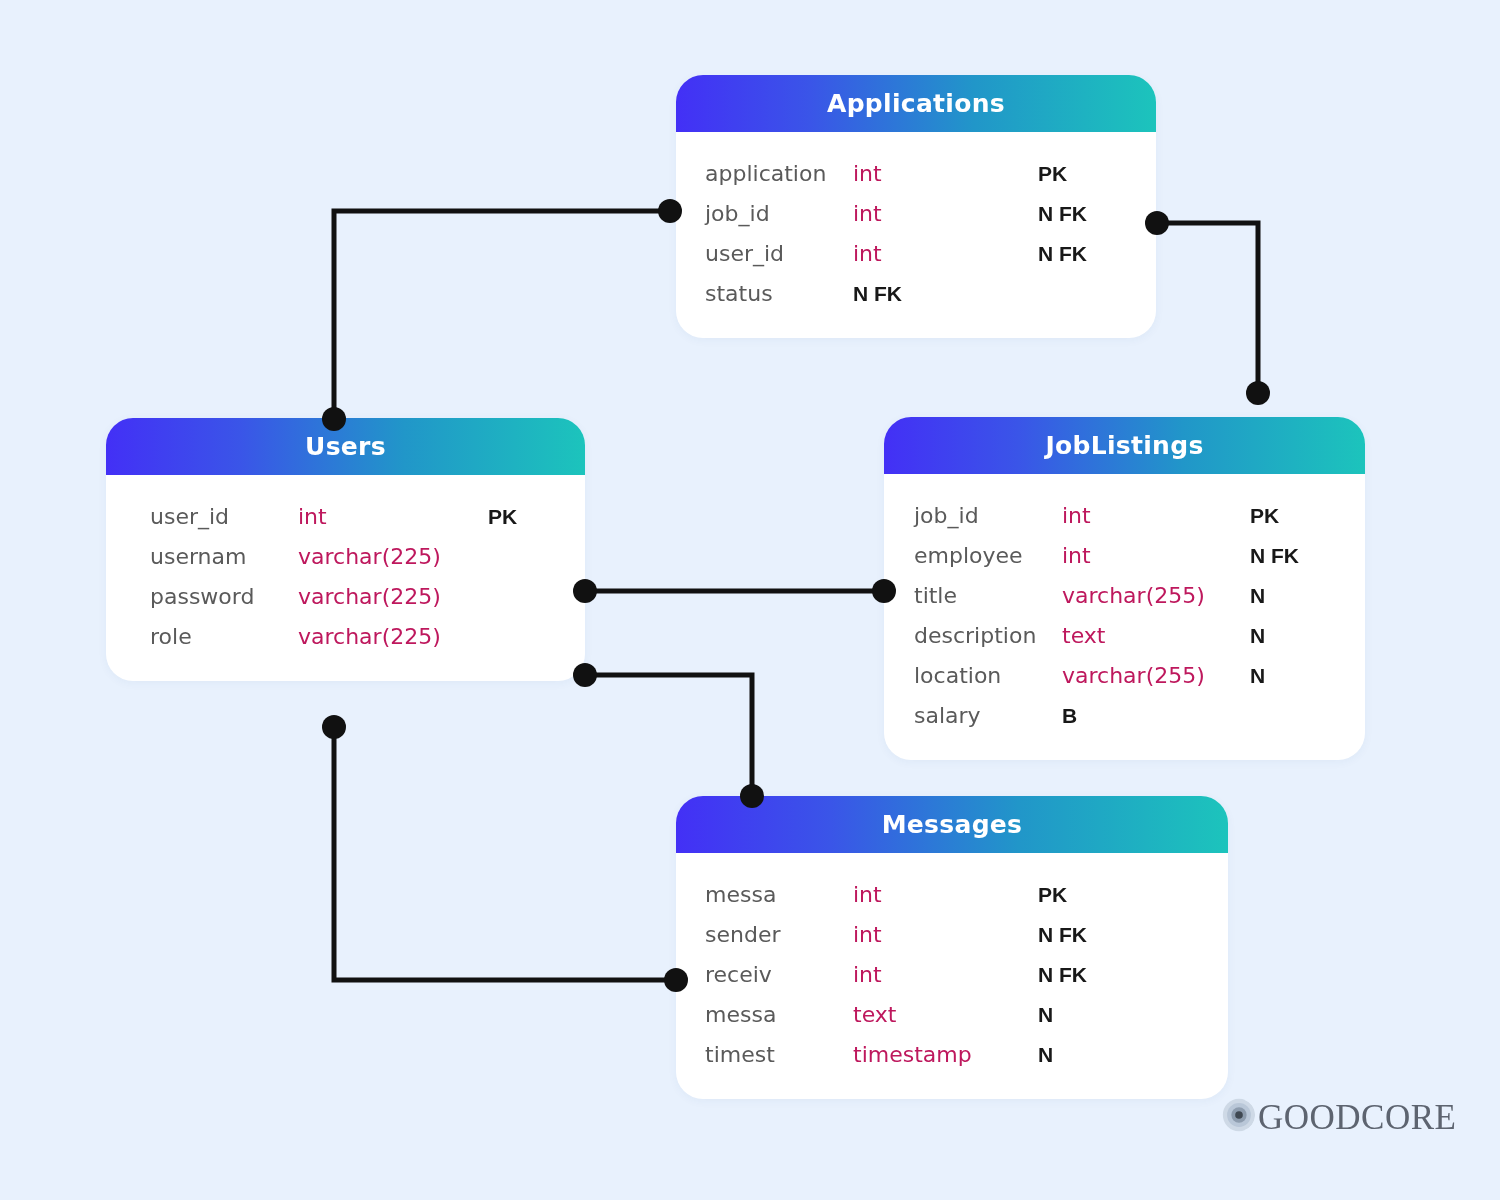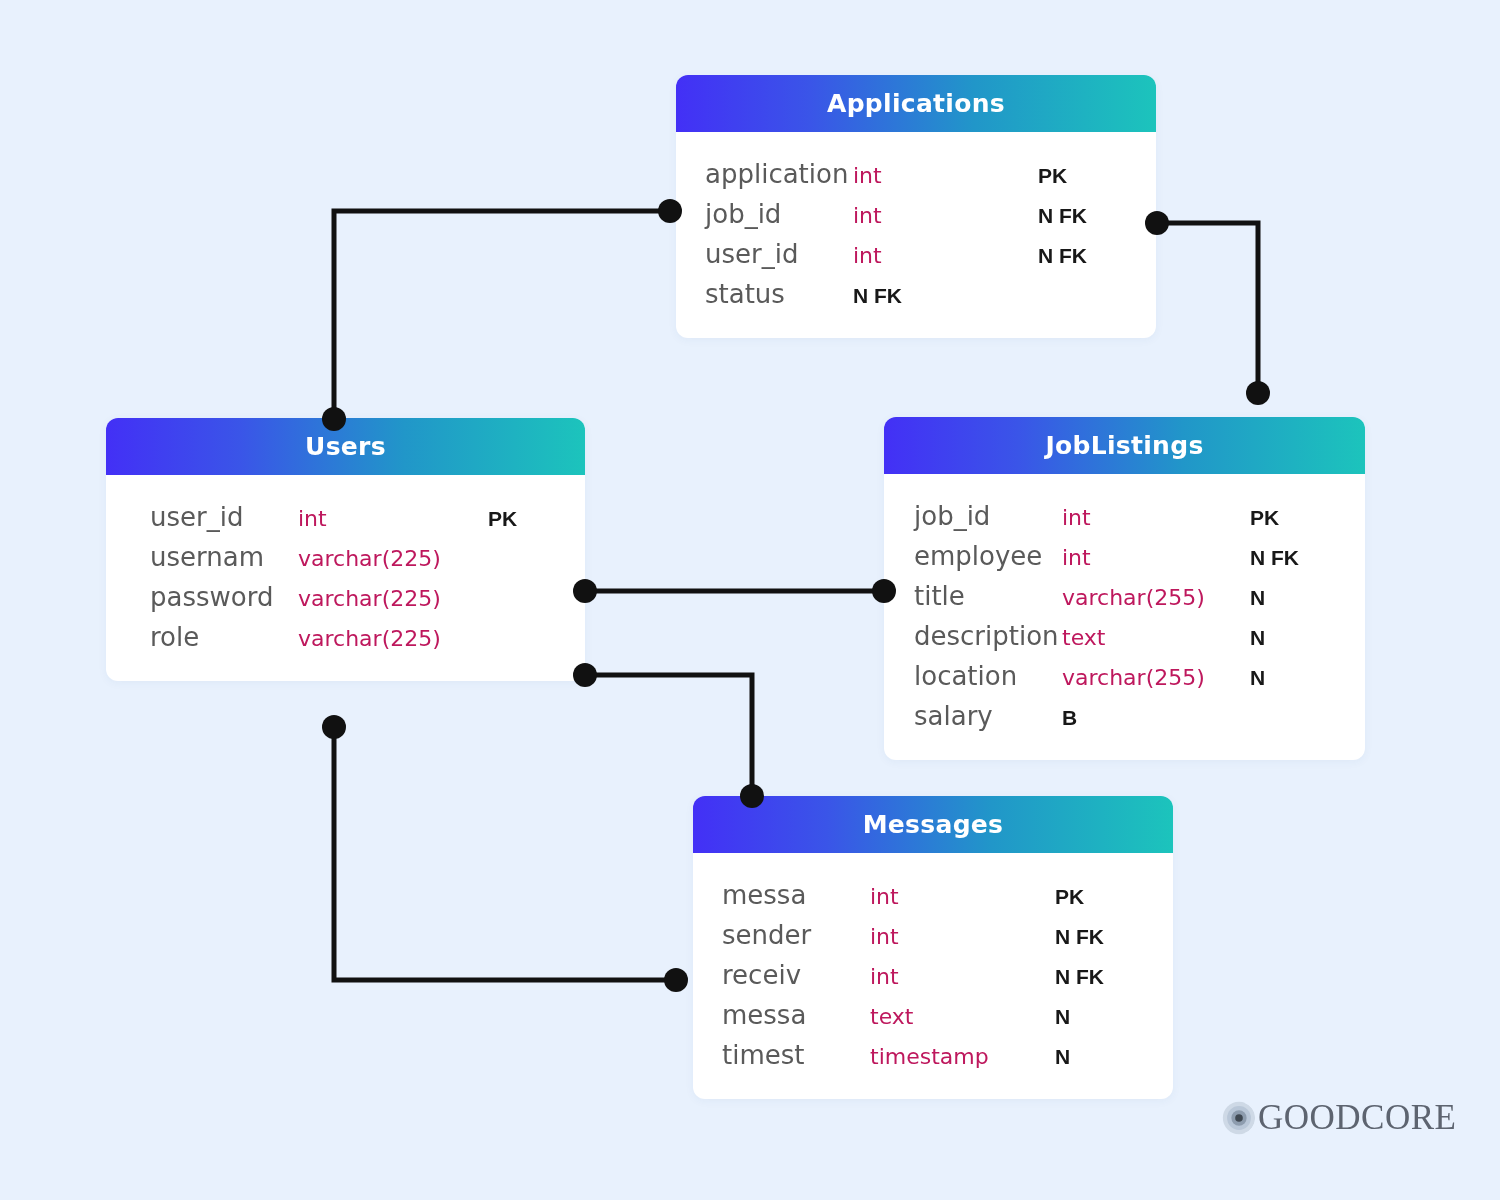--- a/index.html
+++ b/index.html
@@ -26,21 +26,21 @@
     left: 0; top: 0;
     width: 1500px;
     height: 1200px;
     pointer-events: none;
     z-index: 3;
   }
 
   .entity-card {
     position: absolute;
     background: #ffffff;
-    border-radius: 12px;
+    border-radius: 27px;
     box-shadow: 0 2px 10px rgba(40,70,130,0.05);
     overflow: hidden;
     z-index: 2;
   }
   .entity-header {
     height: 57px;
     display: flex;
     align-items: center;
     justify-content: center;
     background: linear-gradient(90deg, #4330f6 0%, #3a55e8 28%, #2196c9 62%, #1cc4bc 100%);
@@ -56,21 +56,21 @@
     padding: 22px 0 24px 0;
   }
   .field-row {
     display: flex;
     align-items: baseline;
     height: 40px;
     line-height: 40px;
   }
   .f-name {
     color: #5a5a5a;
-    font-size: 26px;
+    font-size: 22px;
     font-family: "DejaVu Sans", sans-serif;
   }
   .f-type {
     color: #be185d;
     font-size: 22px;
     font-family: "DejaVu Sans", sans-serif;
   }
   .f-key {
     color: #181818;
     font-size: 21px;
@@ -90,21 +90,20 @@
   .card-joblistings .f-type { width: 188px; }
 
   .card-messages .f-name { width: 148px; margin-left: 29px; }
   .card-messages .f-type { width: 185px; }
 
   .logo {
     position: absolute;
     left: 1222px;
     top: 1098px;
     display: flex;
-    align-items: center;
     z-index: 4;
   }
   .logo-mark {
     width: 34px;
     height: 34px;
     margin-right: 2px;
   }
   .logo-text {
     font-size: 35px;
     letter-spacing: 0.5px;
@@ -229,21 +228,21 @@
         <span class="f-type">varchar(255)</span>
         <span class="f-key">N</span>
       </div>
       <div class="field-row">
         <span class="f-name">salary</span>
         <span class="f-key">B</span>
       </div>
     </div>
   </div>
 
-  <div class="entity-card card-messages" style="left:676px; top:796px; width:480px;margin-left:17px;">
+  <div class="entity-card card-messages" style="left:676px; top:796px; width:552px;">
     <div class="entity-header">
       <span class="entity-title">Messages</span>
     </div>
     <div class="entity-body">
       <div class="field-row">
         <span class="f-name">messa</span>
         <span class="f-type">int</span>
         <span class="f-key">PK</span>
       </div>
       <div class="field-row">

